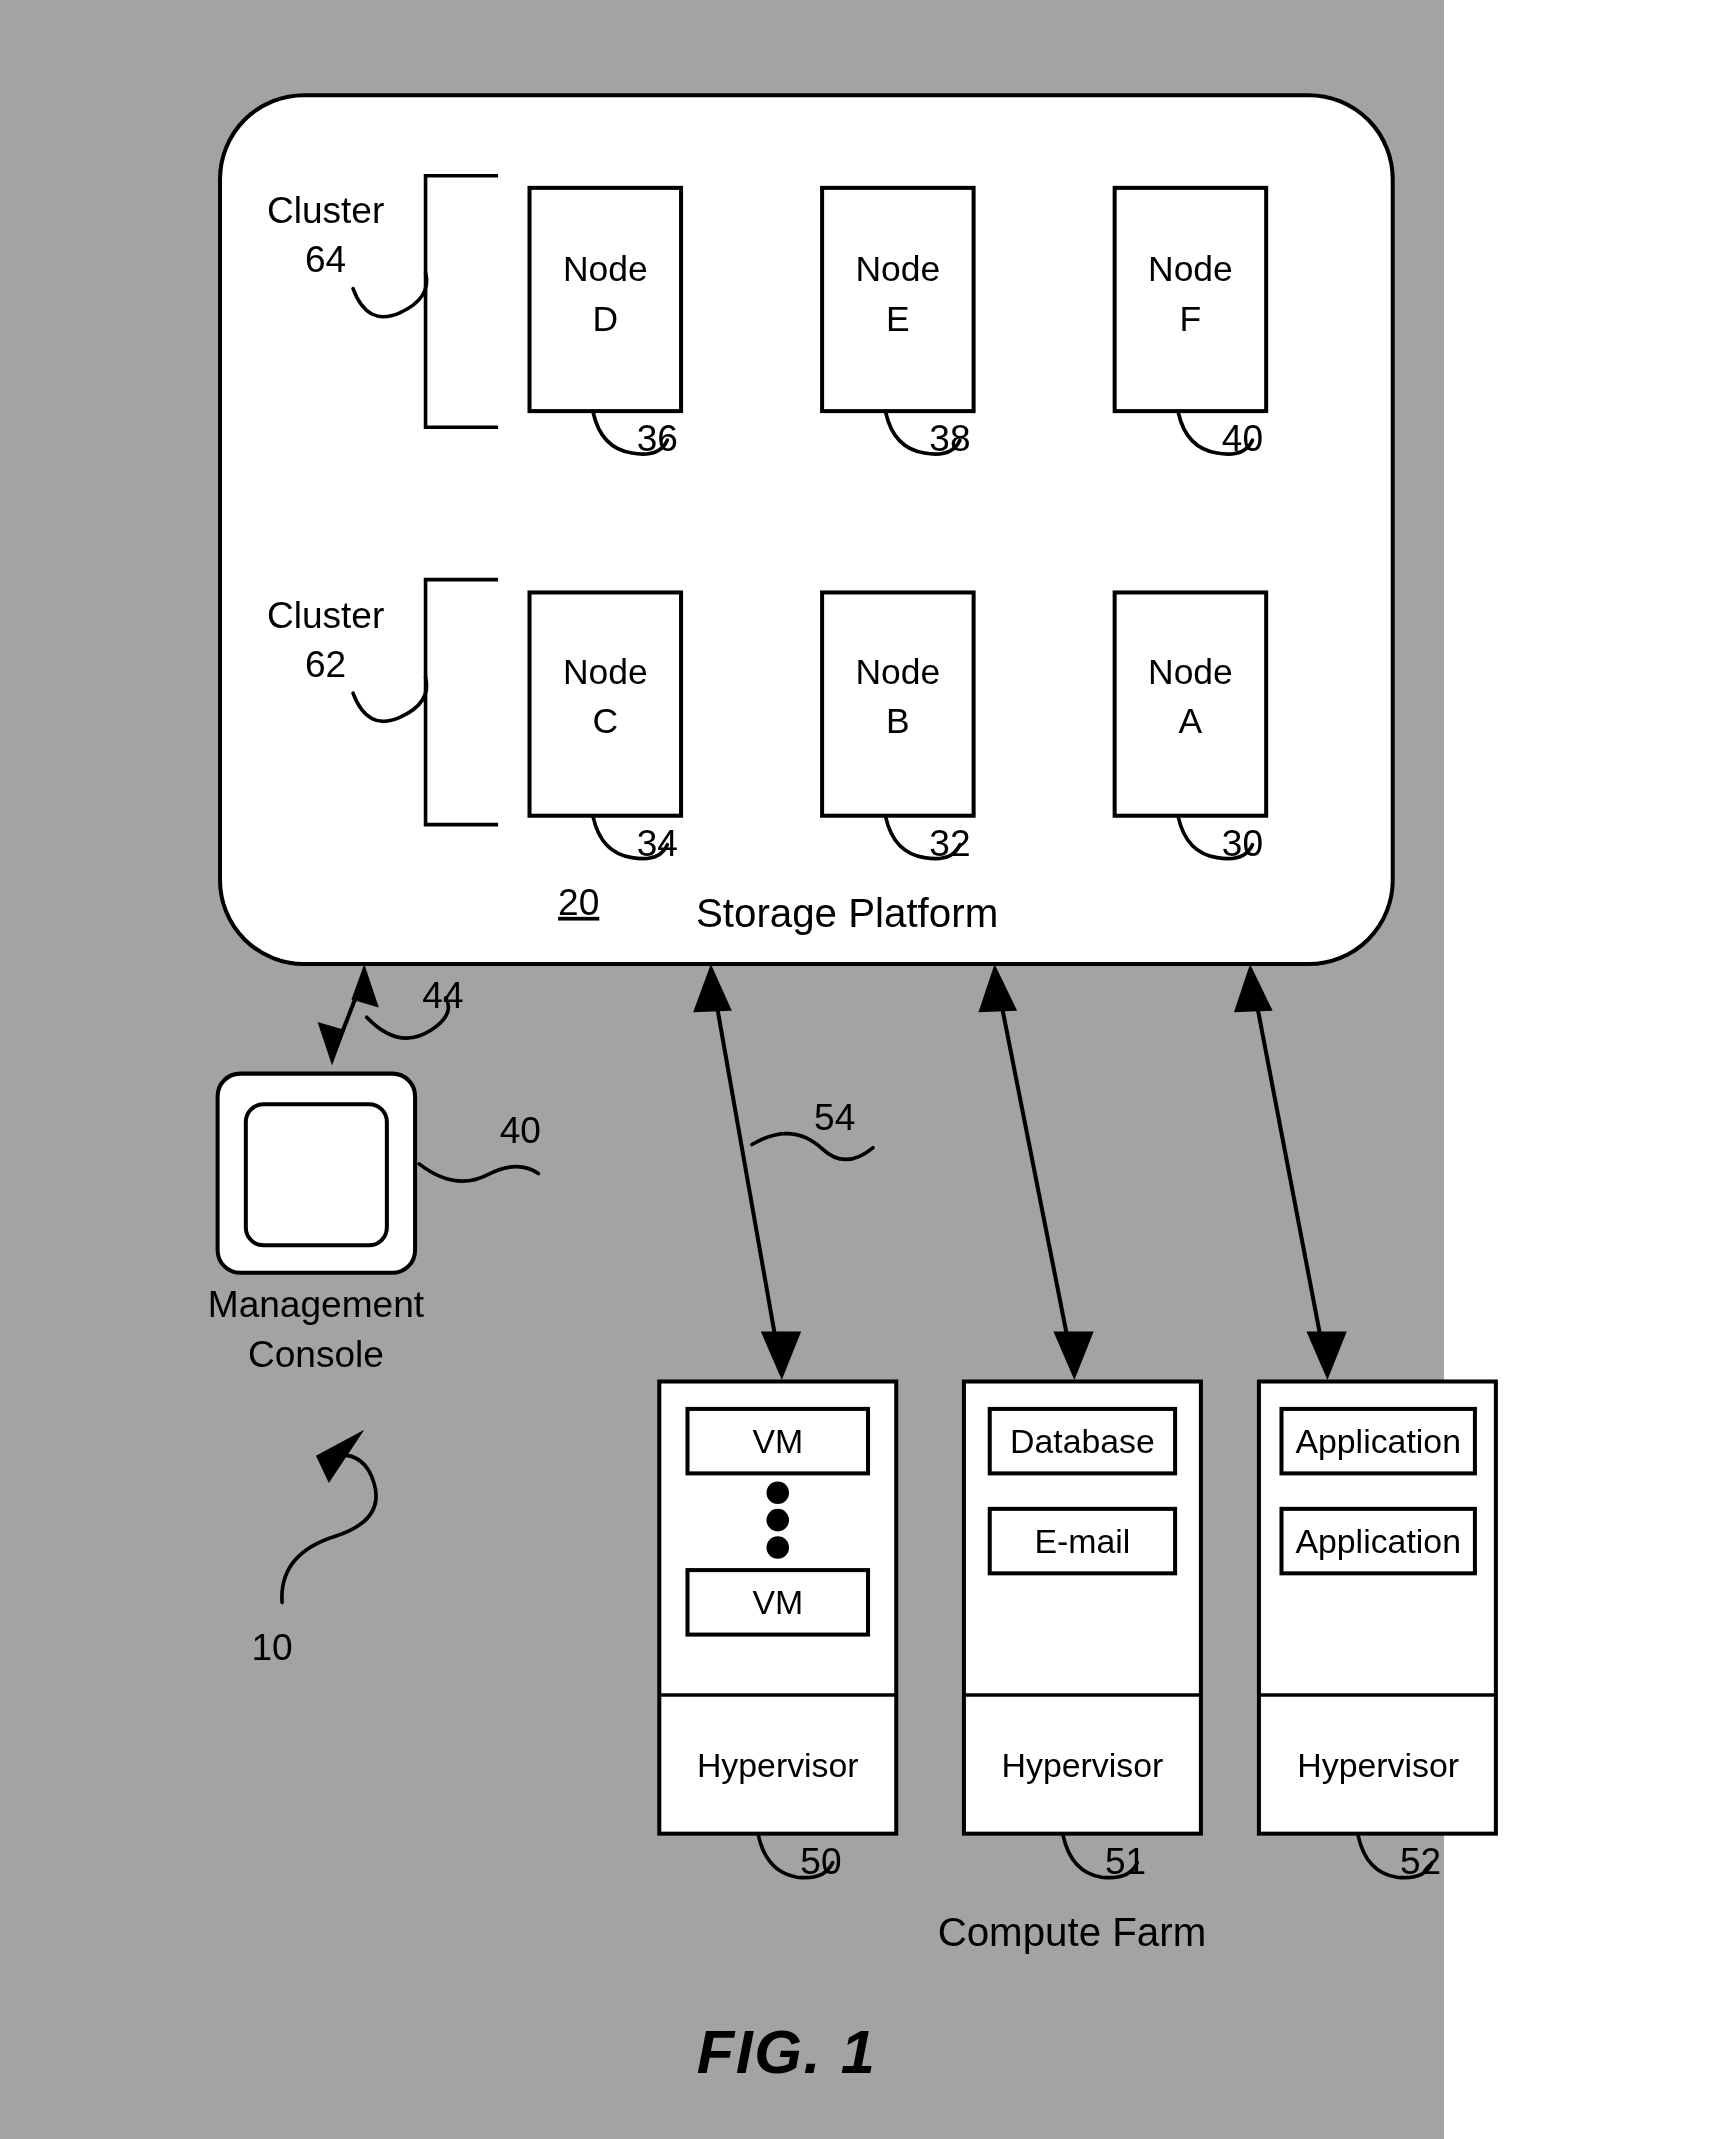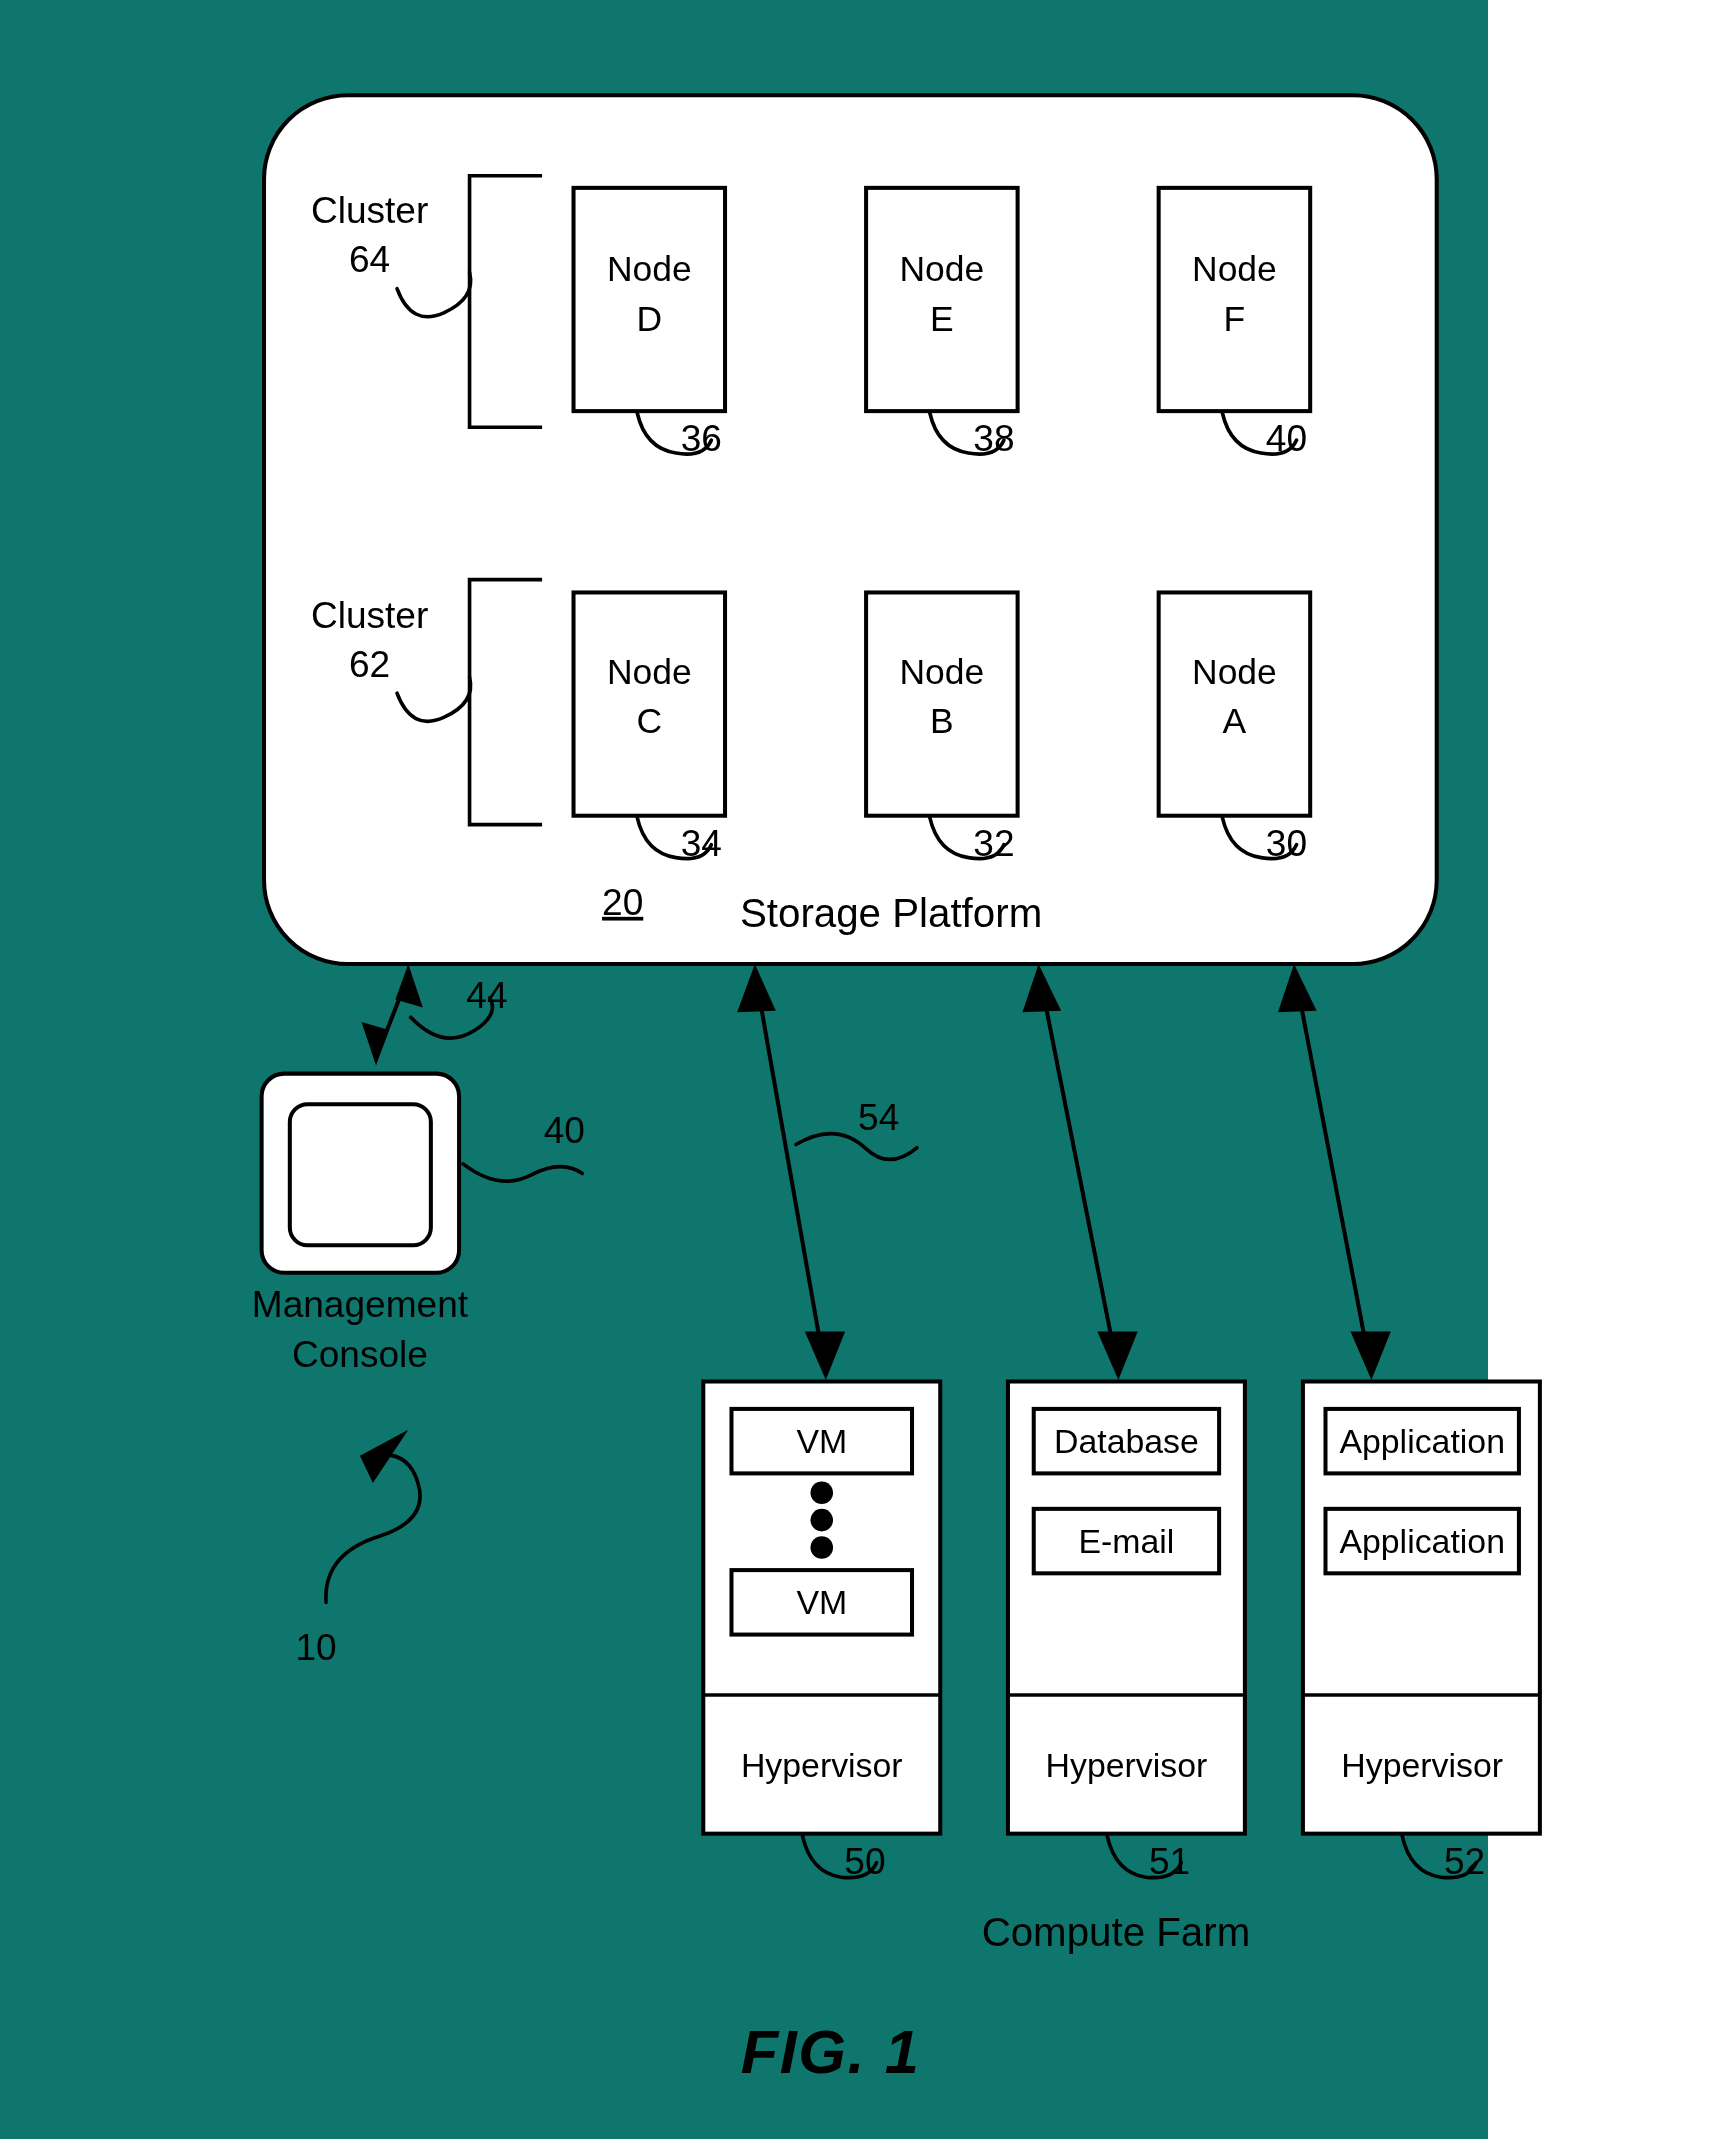--- a/index.html
+++ b/index.html
@@ -10,22 +10,21 @@
   body {
     width: 1728px;
     height: 2140px;
     font-family: "Liberation Sans", sans-serif;
     overflow: hidden;
   }
   #figure-root {
     position: relative;
     width: 1444px;
     height: 2140px;
-    background: #0f766e;
-    padding-left: 44px;
+    background: #a3a3a3;
   }
   svg.fig {
     display: block;
     width: 1728px;
     height: 2140px;
   }
   .stroke-thin {
     fill: none;
     stroke: #000000;
     stroke-width: 4.5;

